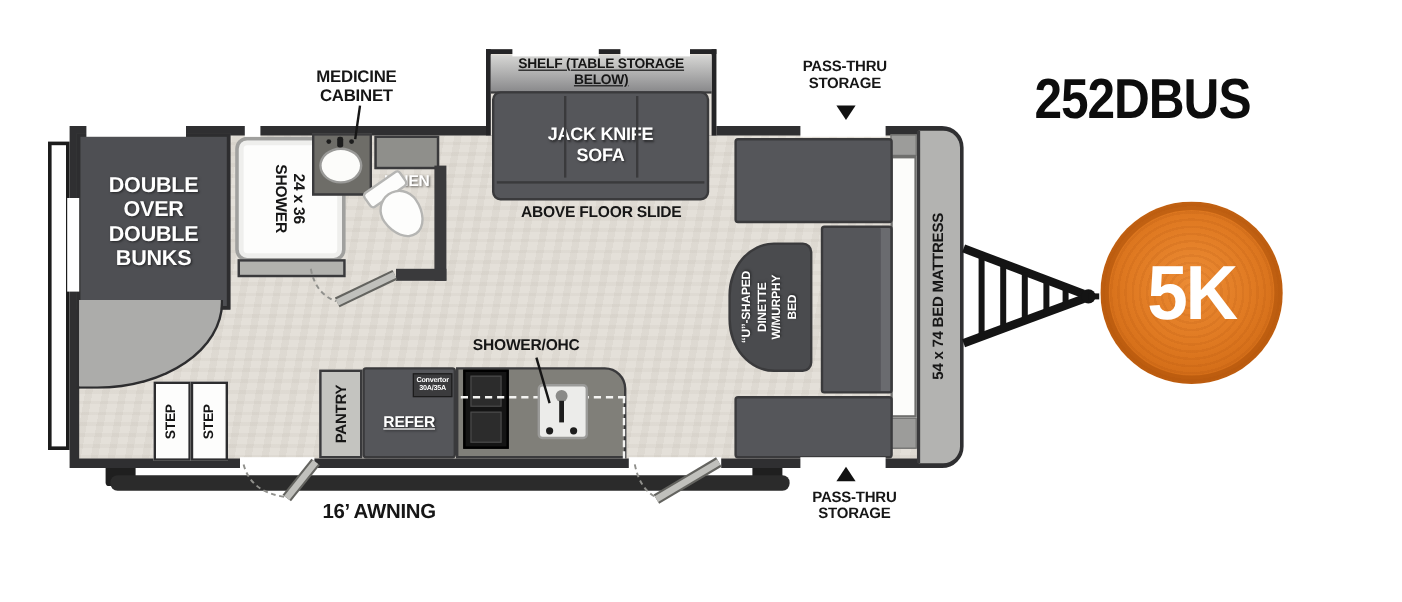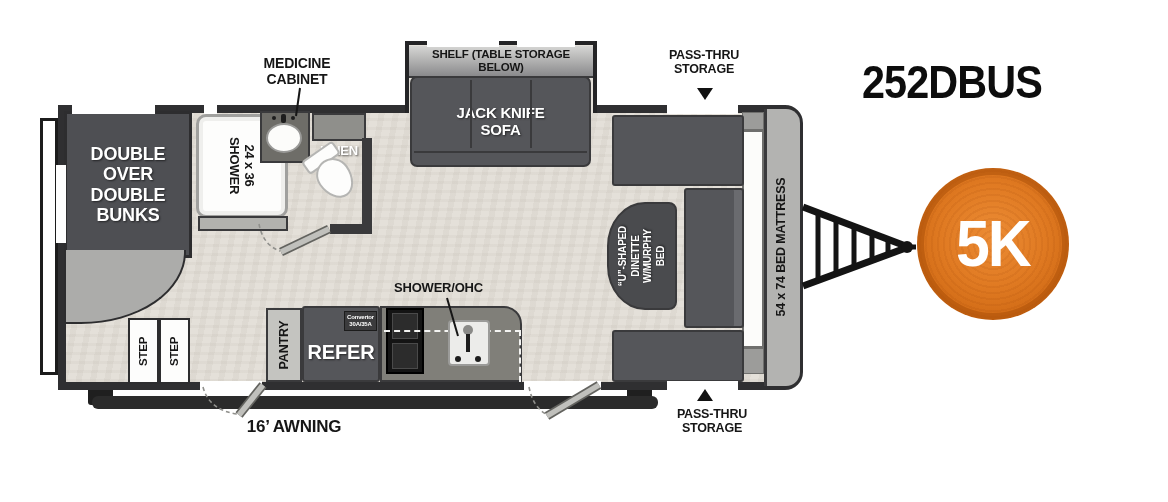--- a/index.html
+++ b/index.html
@@ -170,48 +170,51 @@
   <div class="abs bwall" style="left:330px;top:224px;width:42px;height:10px;"></div>
   <div class="abs toilet">
     <div class="tank"></div>
     <div class="bowl"></div>
   </div>
 
   <div class="abs pantry flexc">
     <span class="lbl rot-ccw" style="font-size:12.5px;">PANTRY</span>
   </div>
   <div class="abs refer furn flexc" style="padding-top:16px;">
-    <span class="lbl white shadowed" style="font-size:20px;">REFER</span>
+    <span class="lbl white shadowed" style="font-size:13px;text-decoration:underline;">REFER</span>
   </div>
   <div class="abs convertor flexc">
     <span class="lbl white" style="font-size:6px;line-height:1.2;">Convertor
 30A/35A</span>
   </div>
   <div class="abs counter"></div>
   <div class="abs stove">
     <i style="top:3px;"></i>
     <i style="top:33px;"></i>
   </div>
   <div class="abs ohcdash"></div>
   <div class="abs sink"></div>
   <div class="abs dot" style="left:463px;top:325px;width:10px;height:10px;background:#8a8a88;"></div>
   <div class="abs" style="left:466px;top:334px;width:4px;height:18px;background:#1d1d1d;"></div>
   <div class="abs dot" style="left:455px;top:356px;width:6px;height:6px;"></div>
   <div class="abs dot" style="left:475px;top:356px;width:6px;height:6px;"></div>
 
   <div class="abs slide"></div>
   <div class="abs shelfband flexc">
-    <span class="lbl" style="font-size:11.5px;">SHELF (TABLE STORAGE BELOW)</span>
+    <span class="lbl" style="font-size:11.5px;text-decoration:underline;">SHELF (TABLE STORAGE BELOW)</span>
   </div>
   <div class="abs sofa flexc">
     <div class="seam" style="left:58px;"></div>
     <div class="seam" style="left:118px;"></div>
     <div class="front"></div>
     <span class="lbl white shadowed" style="font-size:15px;">JACK KNIFE
 SOFA</span>
+  </div>
+  <div class="abs flexc" style="left:415px;top:169px;width:172px;height:16px;">
+    <span class="lbl" style="font-size:13px;">ABOVE FLOOR SLIDE</span>
   </div>
 
   <div class="abs win" style="left:72px;top:104px;width:83px;height:10px;"></div>
   <div class="abs win" style="left:204px;top:104px;width:13px;height:10px;"></div>
   <div class="abs win" style="left:667px;top:104px;width:71px;height:10px;"></div>
   <div class="abs win" style="left:427px;top:39px;width:72px;height:8px;"></div>
   <div class="abs win" style="left:517px;top:39px;width:58px;height:8px;"></div>
   <div class="abs win" style="left:56px;top:165px;width:10px;height:78px;"></div>
   <div class="abs win" style="left:200px;top:381px;width:62px;height:10px;"></div>
   <div class="abs win" style="left:524px;top:381px;width:77px;height:10px;"></div>
@@ -246,20 +249,20 @@
 
   <div class="abs lbl" style="left:247px;top:56px;width:100px;font-size:14px;">MEDICINE
 CABINET</div>
   <div class="abs lbl" style="left:654px;top:48px;width:100px;font-size:12.5px;">PASS-THRU
 STORAGE</div>
   <div class="abs arr arr-dn" style="left:697px;top:88px;"></div>
   <div class="abs arr arr-up" style="left:697px;top:389px;"></div>
   <div class="abs lbl" style="left:662px;top:407px;width:100px;font-size:12.5px;">PASS-THRU
 STORAGE</div>
   <div class="abs lbl" style="left:394px;top:281px;width:86px;font-size:13px;">SHOWER/OHC</div>
-  <div class="abs lbl" style="left:214px;top:417px;width:160px;font-size:17px;">16’ AWNING</div>
+  <div class="abs lbl" style="left:236px;top:417px;width:160px;font-size:17px;">16’ AWNING</div>
 
   <div class="abs title">252DBUS</div>
   <div class="abs badge flexc">
     <span>5K</span>
   </div>
 
 </div>
 
 </body></html>

